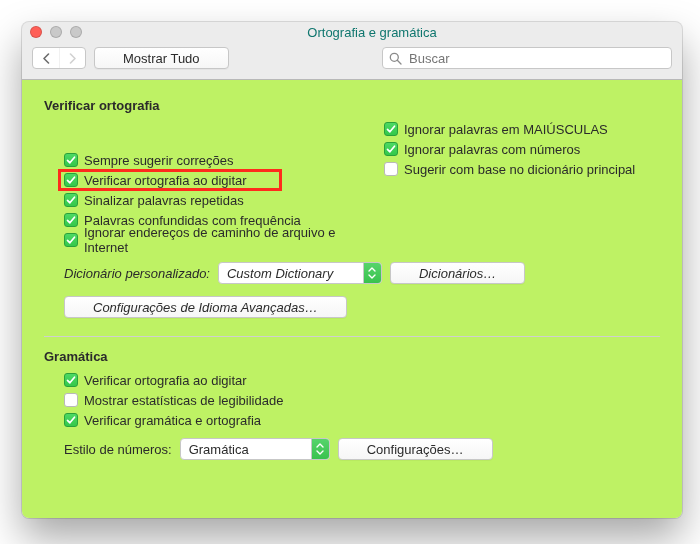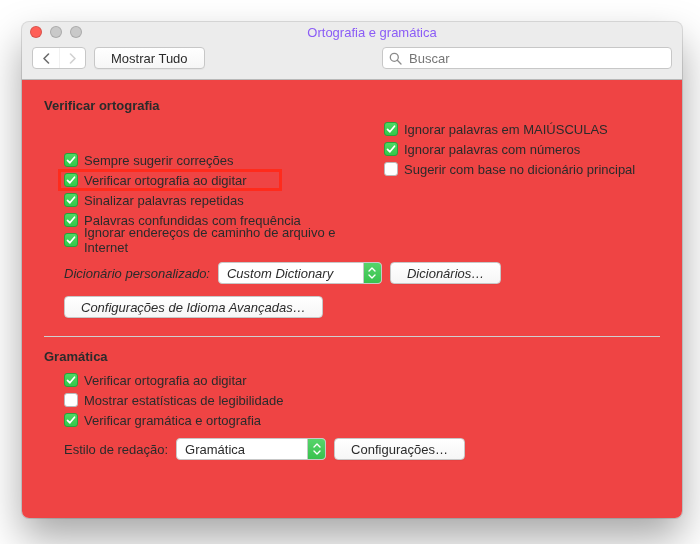--- a/index.html
+++ b/index.html
@@ -42,21 +42,21 @@
   .tl-dot {
     width: 12px; height: 12px;
     border-radius: 50%;
     border: 0.5px solid rgba(0,0,0,0.15);
   }
   .tl-close   { background: #ff5f57; }
   .tl-min     { background: #c9c9c9; }
   .tl-zoom    { background: #c9c9c9; }
   .title {
     font-size: 13px;
-    color: #8b5cf6;
+    color: #0f766e;
     text-align: center;
     user-select: none;
     margin-left: 40px;
   }
   
   .toolbar {
     height: 37px;
     display: flex;
     align-items: center;
     padding: 0 10px 6px 10px;
@@ -74,21 +74,21 @@
   }
   .segmented .seg {
     width: 26px;
     display: flex; align-items: center; justify-content: center;
     color: #8a8a8a;
     font-size: 13px;
   }
   .segmented .seg + .seg { border-left: 1px solid #e0e0e0; }
   .btn {
     height: 22px;
-    padding: 0 16px;
+    padding: 0 28px;
     border-radius: 4px;
     border: 1px solid #c7c7c7;
     background: linear-gradient(#ffffff,#f6f6f6);
     display: inline-flex; align-items: center; justify-content: center;
     font-size: 13px;
     white-space: nowrap;
     box-shadow: 0 1px 0 rgba(0,0,0,0.03);
     color: #2b2b2b;
   }
   .search-wrap {
@@ -109,21 +109,21 @@
     flex: 1;
     font-size: 13px;
     background: transparent;
     color: #6f6f6f;
   }
   .search-icon { color: #8a8a8a; }
 
   
   .body {
     flex: 1;
-    background: #ef4444;
+    background: #bef264;
     padding: 18px 22px 10px 22px;
     overflow: hidden;
   }
   .section-title {
     font-weight: 700;
     font-size: 13px;
     margin-bottom: 6px;
     color: #2b2b2b;
   }
   .cols {
@@ -350,21 +350,21 @@
           <span class="cb on">
             <svg width="10" height="10" viewBox="0 0 10 10">
               <path d="M1.5 5.3 L3.9 7.8 L8.5 2.2" fill="none" stroke="#fff" stroke-width="1.7" stroke-linecap="round" stroke-linejoin="round"></path>
             </svg>
           </span>
           <span class="lbl">Verificar gramática e ortografia</span>
         </div>
       </div>
 
     <div class="formrow" style="margin-left:20px;margin-top:8px">
-      <span class="lbl">Estilo de redação:</span>
+      <span class="lbl">Estilo de números:</span>
       <div class="select" style="width:150px">
         <span class="sel-text" style="flex:1">Gramática</span>
         <span class="sel-stepper">
           <svg width="8" height="12" viewBox="0 0 8 12">
               <path d="M1 4 L4 1 L7 4" fill="none" stroke="#fff" stroke-width="1.4" stroke-linecap="round" stroke-linejoin="round"></path>
               <path d="M1 8 L4 11 L7 8" fill="none" stroke="#fff" stroke-width="1.4" stroke-linecap="round" stroke-linejoin="round"></path>
             </svg>
         </span>
       </div>
       <div class="btn">Configurações…</div>

